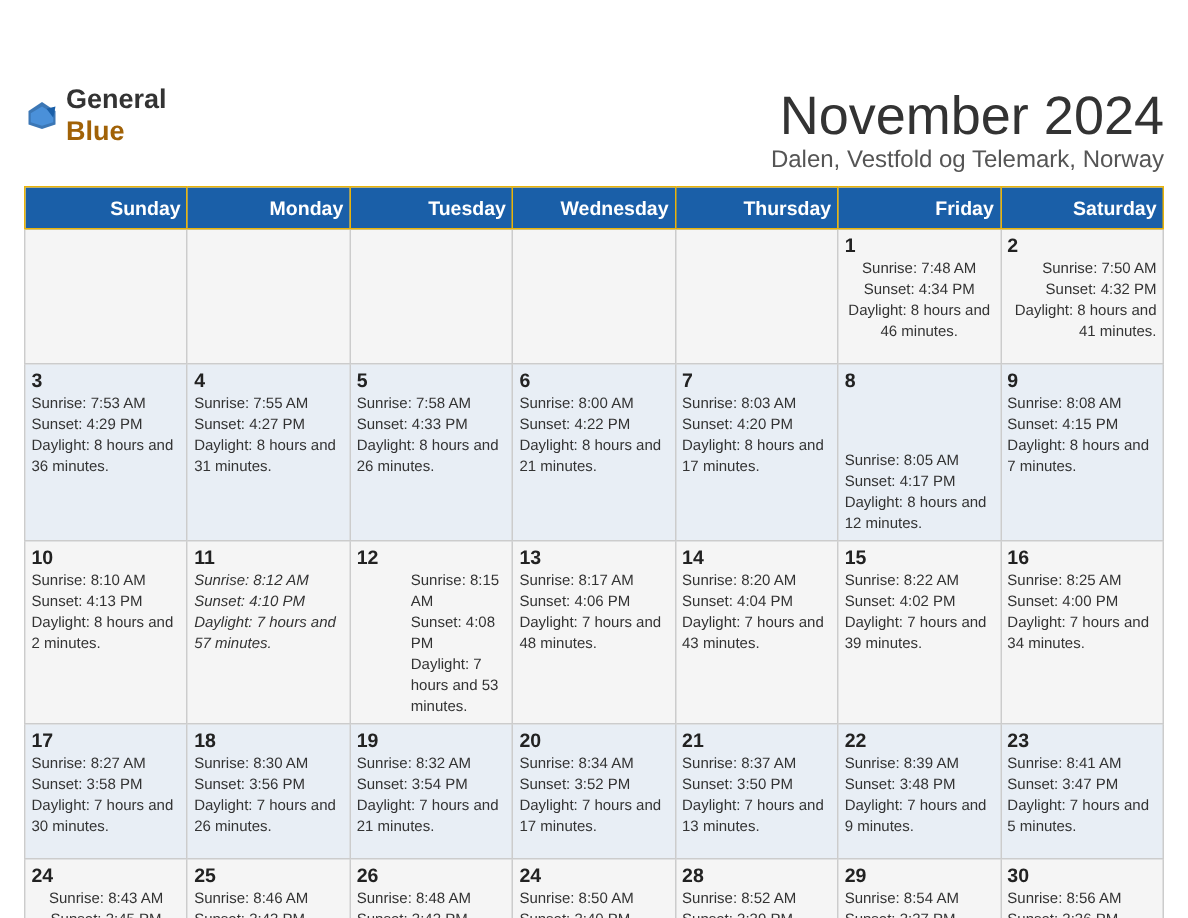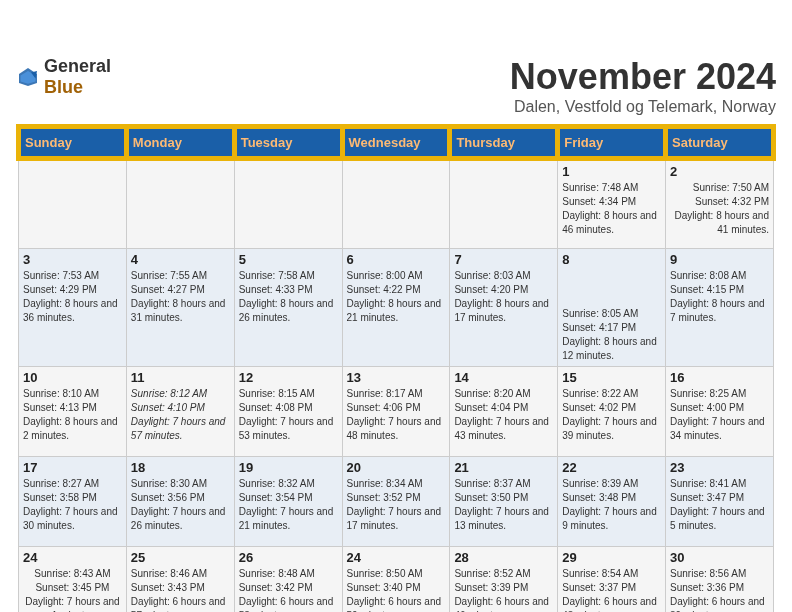--- a/index.html
+++ b/index.html
@@ -24,39 +24,39 @@
     }
     .logo-icon {
       width: 24px;
       height: 24px;
     }
     .title-block {
       text-align: right;
     }
     .month-title {
       font-size: 36px;
-      font-weight: bold;
+      font-weight: normal;
       color: #333;
     }
     .subtitle {
       font-size: 16px;
       color: #555;
     }
     table {
       width: 100%;
       border-collapse: collapse;
       table-layout: fixed;
     }
     thead tr th {
       background-color: #1a5fa8;
-      color: #fdba74;
+      color: #ffffff;
       font-size: 13px;
       padding: 6px 4px;
-      text-align: left;
-      border: 5px solid #eab308;
+      text-align: right;
+      border: 1px solid #eab308;
     }
     tbody tr td {
       vertical-align: top;
       border: 1px solid #ccc;
       padding: 3px 4px;
       font-size: 10.5px;
       color: #333;
       height: 90px;
     }
     tbody tr:nth-child(odd) td {
@@ -116,21 +116,21 @@
   </thead>
   <tbody id="calendar-body">
   <tr>
         <td class="empty-cell"></td>
         <td class="empty-cell"></td>
         <td class="empty-cell"></td>
         <td class="empty-cell"></td>
         <td class="empty-cell"></td>
         <td>
           <span class="day-number">1</span>
-          <div class="cell-info" style="white-space: pre-line;">Sunrise: 7:48 AM
+          <div class="cell-info" style="white-space: pre-line; text-align: center;">Sunrise: 7:48 AM
 Sunset: 4:34 PM
 Daylight: 8 hours and 46 minutes.</div>
         </td>
         <td>
           <span class="day-number">2</span>
           <div class="cell-info" style="white-space: pre-line; text-align: right;">Sunrise: 7:50 AM
 Sunset: 4:32 PM
 Daylight: 8 hours and 41 minutes.</div>
         </td>
       </tr>
@@ -186,21 +186,21 @@
 Daylight: 8 hours and 2 minutes.</div>
         </td>
         <td>
           <span class="day-number">11</span>
           <div class="cell-info" style="white-space: pre-line; font-style: italic;">Sunrise: 8:12 AM
 Sunset: 4:10 PM
 Daylight: 7 hours and 57 minutes.</div>
         </td>
         <td>
           <span class="day-number">12</span>
-          <div class="cell-info" style="white-space: pre-line;">Sunrise: 8:15 AM
+          <div class="cell-info" style="white-space: pre-line; margin-left: 36px;">Sunrise: 8:15 AM
 Sunset: 4:08 PM
 Daylight: 7 hours and 53 minutes.</div>
         </td>
         <td>
           <span class="day-number">13</span>
           <div class="cell-info" style="white-space: pre-line;">Sunrise: 8:17 AM
 Sunset: 4:06 PM
 Daylight: 7 hours and 48 minutes.</div>
         </td>
         <td>

